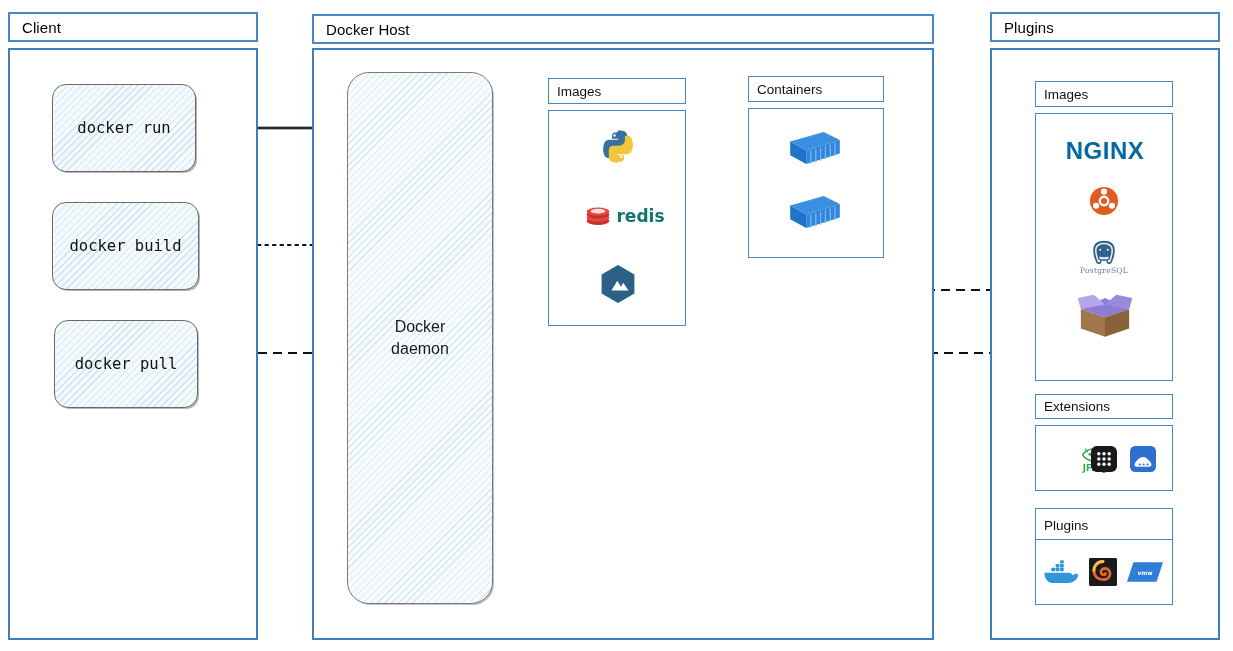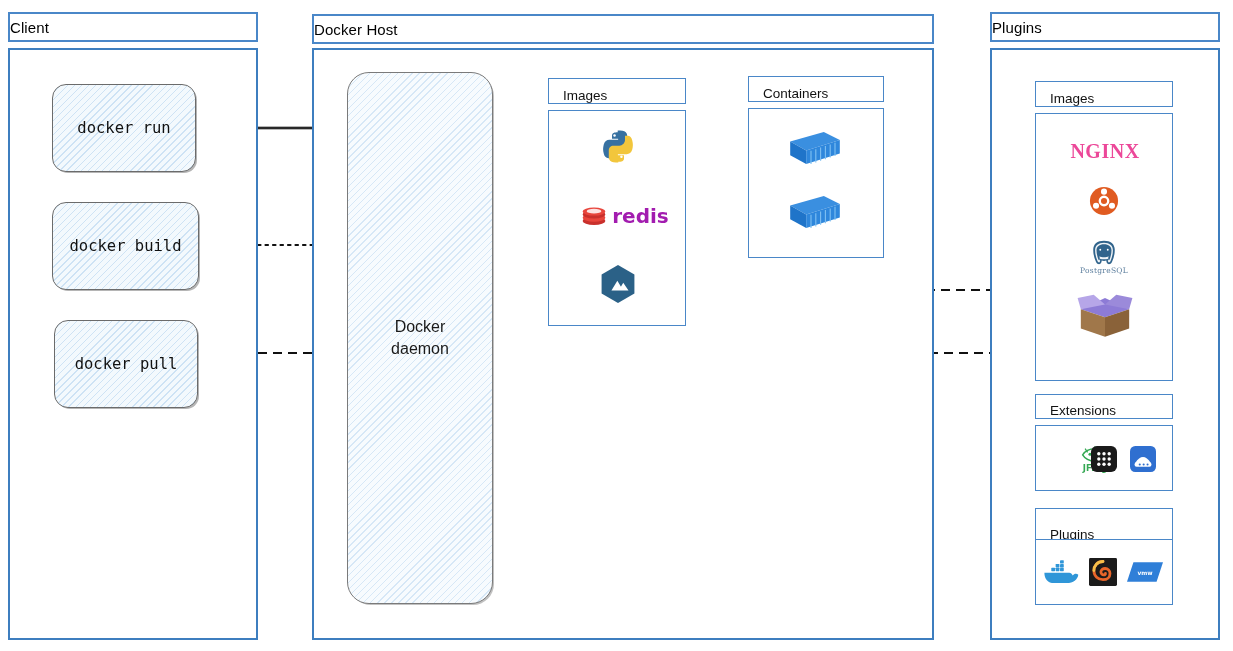--- a/index.html
+++ b/index.html
@@ -10,38 +10,38 @@
   }
   #canvas{position:absolute;left:0;top:0;width:1233px;height:651px;}
 
   
   .panel-header{
     position:absolute;
     border:2px solid #4a87c8;
     background:#ffffff;
     box-sizing:border-box;
     display:flex;align-items:center;
-    padding-left:0;
+    padding-left:12px;
     font-size:15px;
     color:#000;
     letter-spacing:.1px;
   }
   .panel-body{
     position:absolute;
     border:2px solid #3d7ebf;
     background:#ffffff;
     box-sizing:border-box;
   }
   .subpanel-header{
     position:absolute;
     border:1.5px solid #4a87c8;
     background:#ffffff;
     box-sizing:border-box;
-    display:flex;align-items:flex-end;
-    padding-left:14px;
+    display:flex;align-items:center;
+    padding-left:8px;
     font-size:13.5px;
     color:#111;
   }
   .subpanel-body{
     position:absolute;
     border:1.5px solid #4a87c8;
     background:#ffffff;
     box-sizing:border-box;
   }
 
@@ -85,26 +85,26 @@
     color:#1a1a1a;
     box-shadow:2px 2px 0 -1px rgba(100,100,100,.40);
   }
 
   
   .edges{position:absolute;left:0;top:0;width:1233px;height:651px;pointer-events:none;}
 
   
   .icon-slot{position:absolute;display:flex;align-items:center;justify-content:center;}
   .logo-text-nginx{
-    font-family:Liberation Serif, serif;
-    font-weight:bold;font-size:20px;color:#ec4899;letter-spacing:.5px;
+    font-family:Liberation Sans, sans-serif;
+    font-weight:bold;font-size:24px;color:#0369a1;letter-spacing:.5px;
   }
   .redis-word{
     font-family:"DejaVu Sans","Liberation Sans",sans-serif;
-    font-size:20px;color:#a21caf;font-weight:600;margin-left:5px;
+    font-size:17px;color:#0f766e;font-weight:600;margin-left:5px;
   }
   .pg-word{
     font-family:"DejaVu Serif","Liberation Serif",serif;
     font-size:7.5px;color:#5d7f9e;letter-spacing:.3px;margin-top:-2px;
   }
   .jfrog-word{
     font-family:"DejaVu Sans","Liberation Sans",sans-serif;
     font-weight:bold;font-size:8.5px;color:#34a853;margin-top:-3px;
   }
   .stack{display:flex;flex-direction:column;align-items:center;justify-content:center;}

